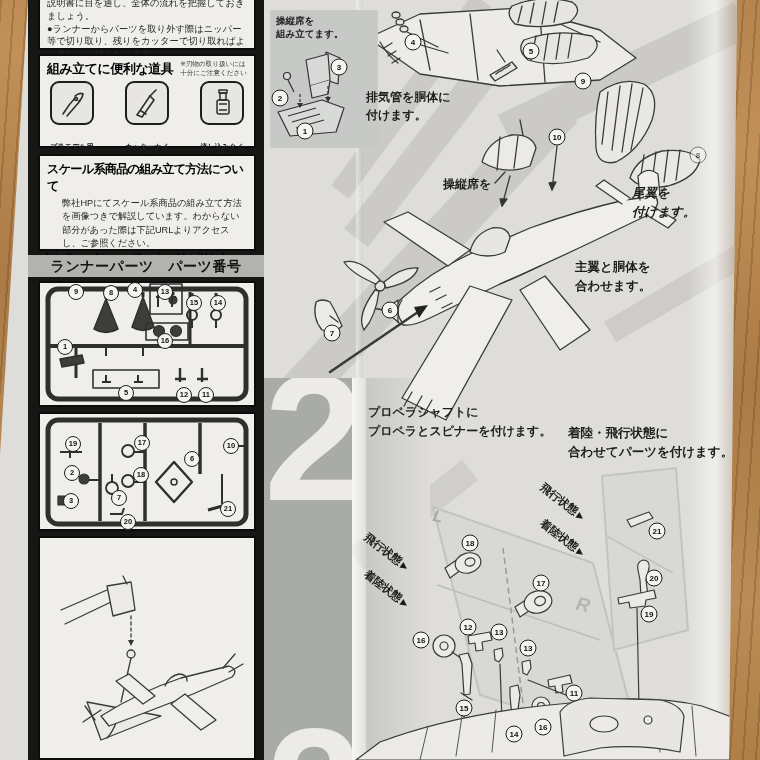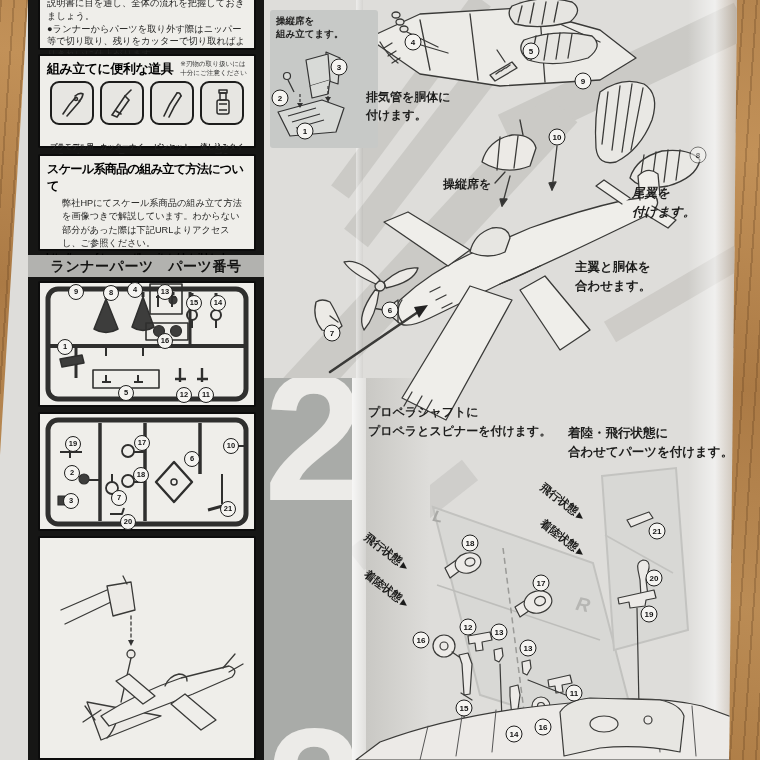--- a/index.html
+++ b/index.html
@@ -293,31 +293,20 @@
                     <path d="M20,10 L26,4"></path>
                     <path d="M11,25 L16,28"></path>
                   </g>
                 </svg>
           </div>
           <div class="toollabel ml">カッターナイフ</div>
         </div>
         <div class="tool">
           <div class="toolbox">
             <svg width="34" height="34" viewBox="0 0 34 34">
-                  <g stroke="#2d2d2c" stroke-width="1.6" fill="none" stroke-linecap="round">
-              <path d="M9,30 Q14,18 22,7 M14,31 Q19,20 26,10"></path>
-                    <path d="M22,7 Q25,6 26,10"></path>
-                  </g>
-                </svg>
-          </div>
-          <div class="toollabel ml">ピンセット</div>
-        </div>
-        <div class="tool">
-          <div class="toolbox">
-            <svg width="34" height="34" viewBox="0 0 34 34">
                   <g stroke="#2d2d2c" stroke-width="1.5" fill="none" stroke-linejoin="round">
               <rect x="12" y="14" width="12" height="14" rx="2"></rect>
                     <rect x="15" y="7" width="6" height="7"></rect>
                     <rect x="14" y="4" width="8" height="3"></rect>
                     <path d="M14,18 h8 M14,24 h8"></path>
                   </g>
                 </svg>
           </div>
           <div class="toollabel ml">流し込みタイプの
 プラモデル用接着剤</div>

